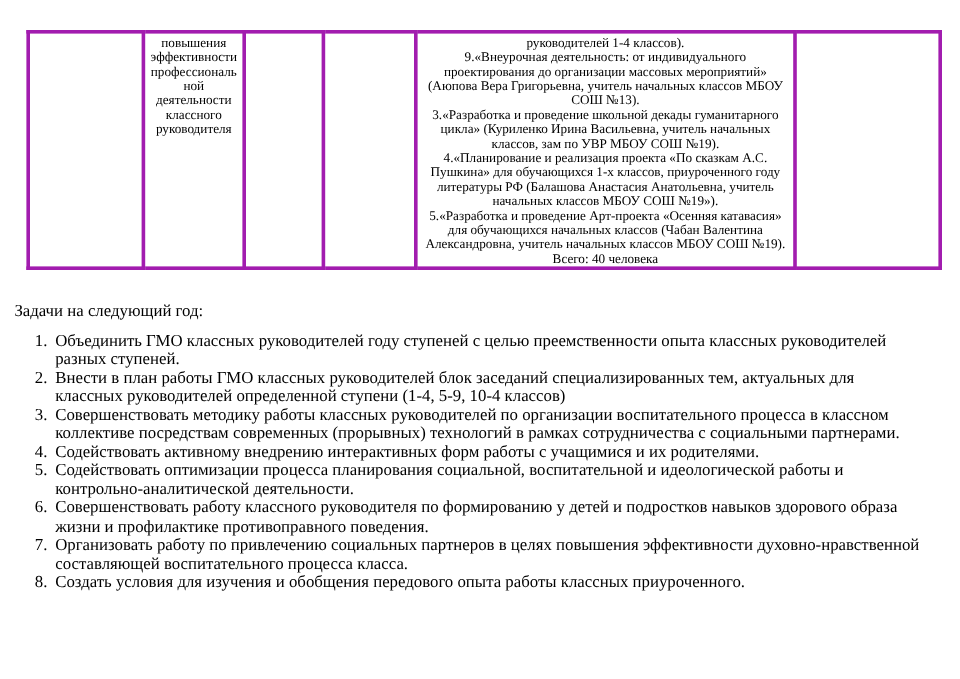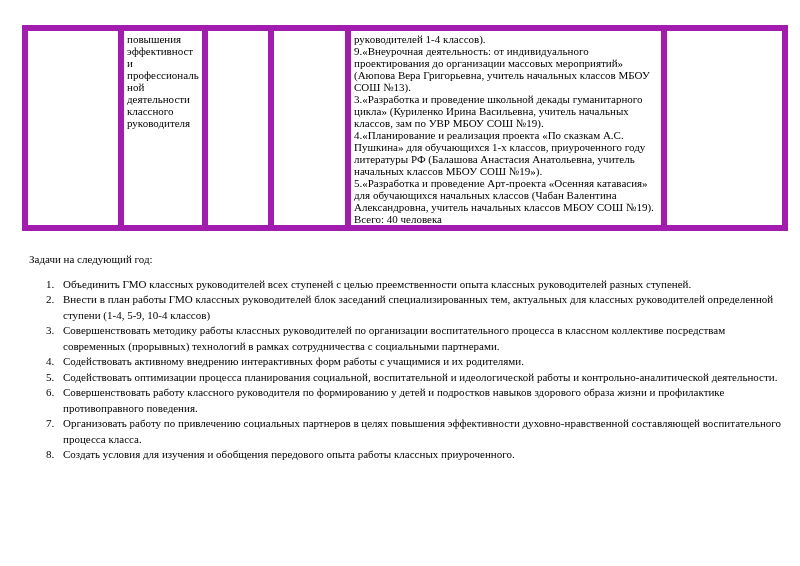--- a/index.html
+++ b/index.html
@@ -22,24 +22,25 @@
     position: absolute;
     left: 22px;
     top: 25px;
     width: 760px;
     border-collapse: collapse;
     table-layout: fixed;
     font-size: 11px;
     line-height: 12px;
   }
   table.doc-table td {
-    border: 6px solid #a21caf;
+    border: 3px solid #a21caf;
     vertical-align: top;
     padding: 2px 3px 0 3px;
     overflow: hidden;
+    text-align: center;
   }
   tr.row-activity { height: 183px; }
   tr.row-total    { height: 25px; }
 
   td.cell-goal {
     overflow-wrap: break-word;
     word-break: break-word;
   }
   td.cell-details div { margin: 0; }
 
@@ -48,24 +49,24 @@
     overflow-wrap: break-word;
   }
   td.cell-total-value {
     font-weight: bold;
     text-align: center;
   }
 
   
   .tasks {
     position: absolute;
-    left: 29px;
+    left: 12px;
     top: 252px;
     width: 758px;
-    font-size: 11px;
+    font-size: 14px;
     line-height: 15.5px;
   }
   .tasks-heading {
     margin: 0 0 9px 0;
   }
   .task {
     display: flex;
     margin-left: 17px;
   }
   .task .num {
@@ -106,21 +107,21 @@
         <td></td>
       </tr>
     </tbody>
   </table>
 
   <div class="tasks">
     <div class="tasks-heading">Задачи на следующий год:</div>
 
     <div class="task">
       <span class="num">1.</span>
-      <span class="txt">Объединить ГМО классных руководителей всех ступеней с целью преемственности опыта классных руководителей разных ступеней.</span>
+      <span class="txt">Объединить ГМО классных руководителей году ступеней с целью преемственности опыта классных руководителей разных ступеней.</span>
     </div>
     <div class="task">
       <span class="num">2.</span>
       <span class="txt">Внести в план работы ГМО классных руководителей блок заседаний специализированных тем, актуальных для классных руководителей определенной ступени (1-4, 5-9, 10-4 классов)</span>
     </div>
     <div class="task">
       <span class="num">3.</span>
       <span class="txt">Совершенствовать методику работы классных руководителей по организации воспитательного процесса в классном коллективе посредствам современных (прорывных) технологий в рамках сотрудничества с социальными партнерами.</span>
     </div>
     <div class="task">

